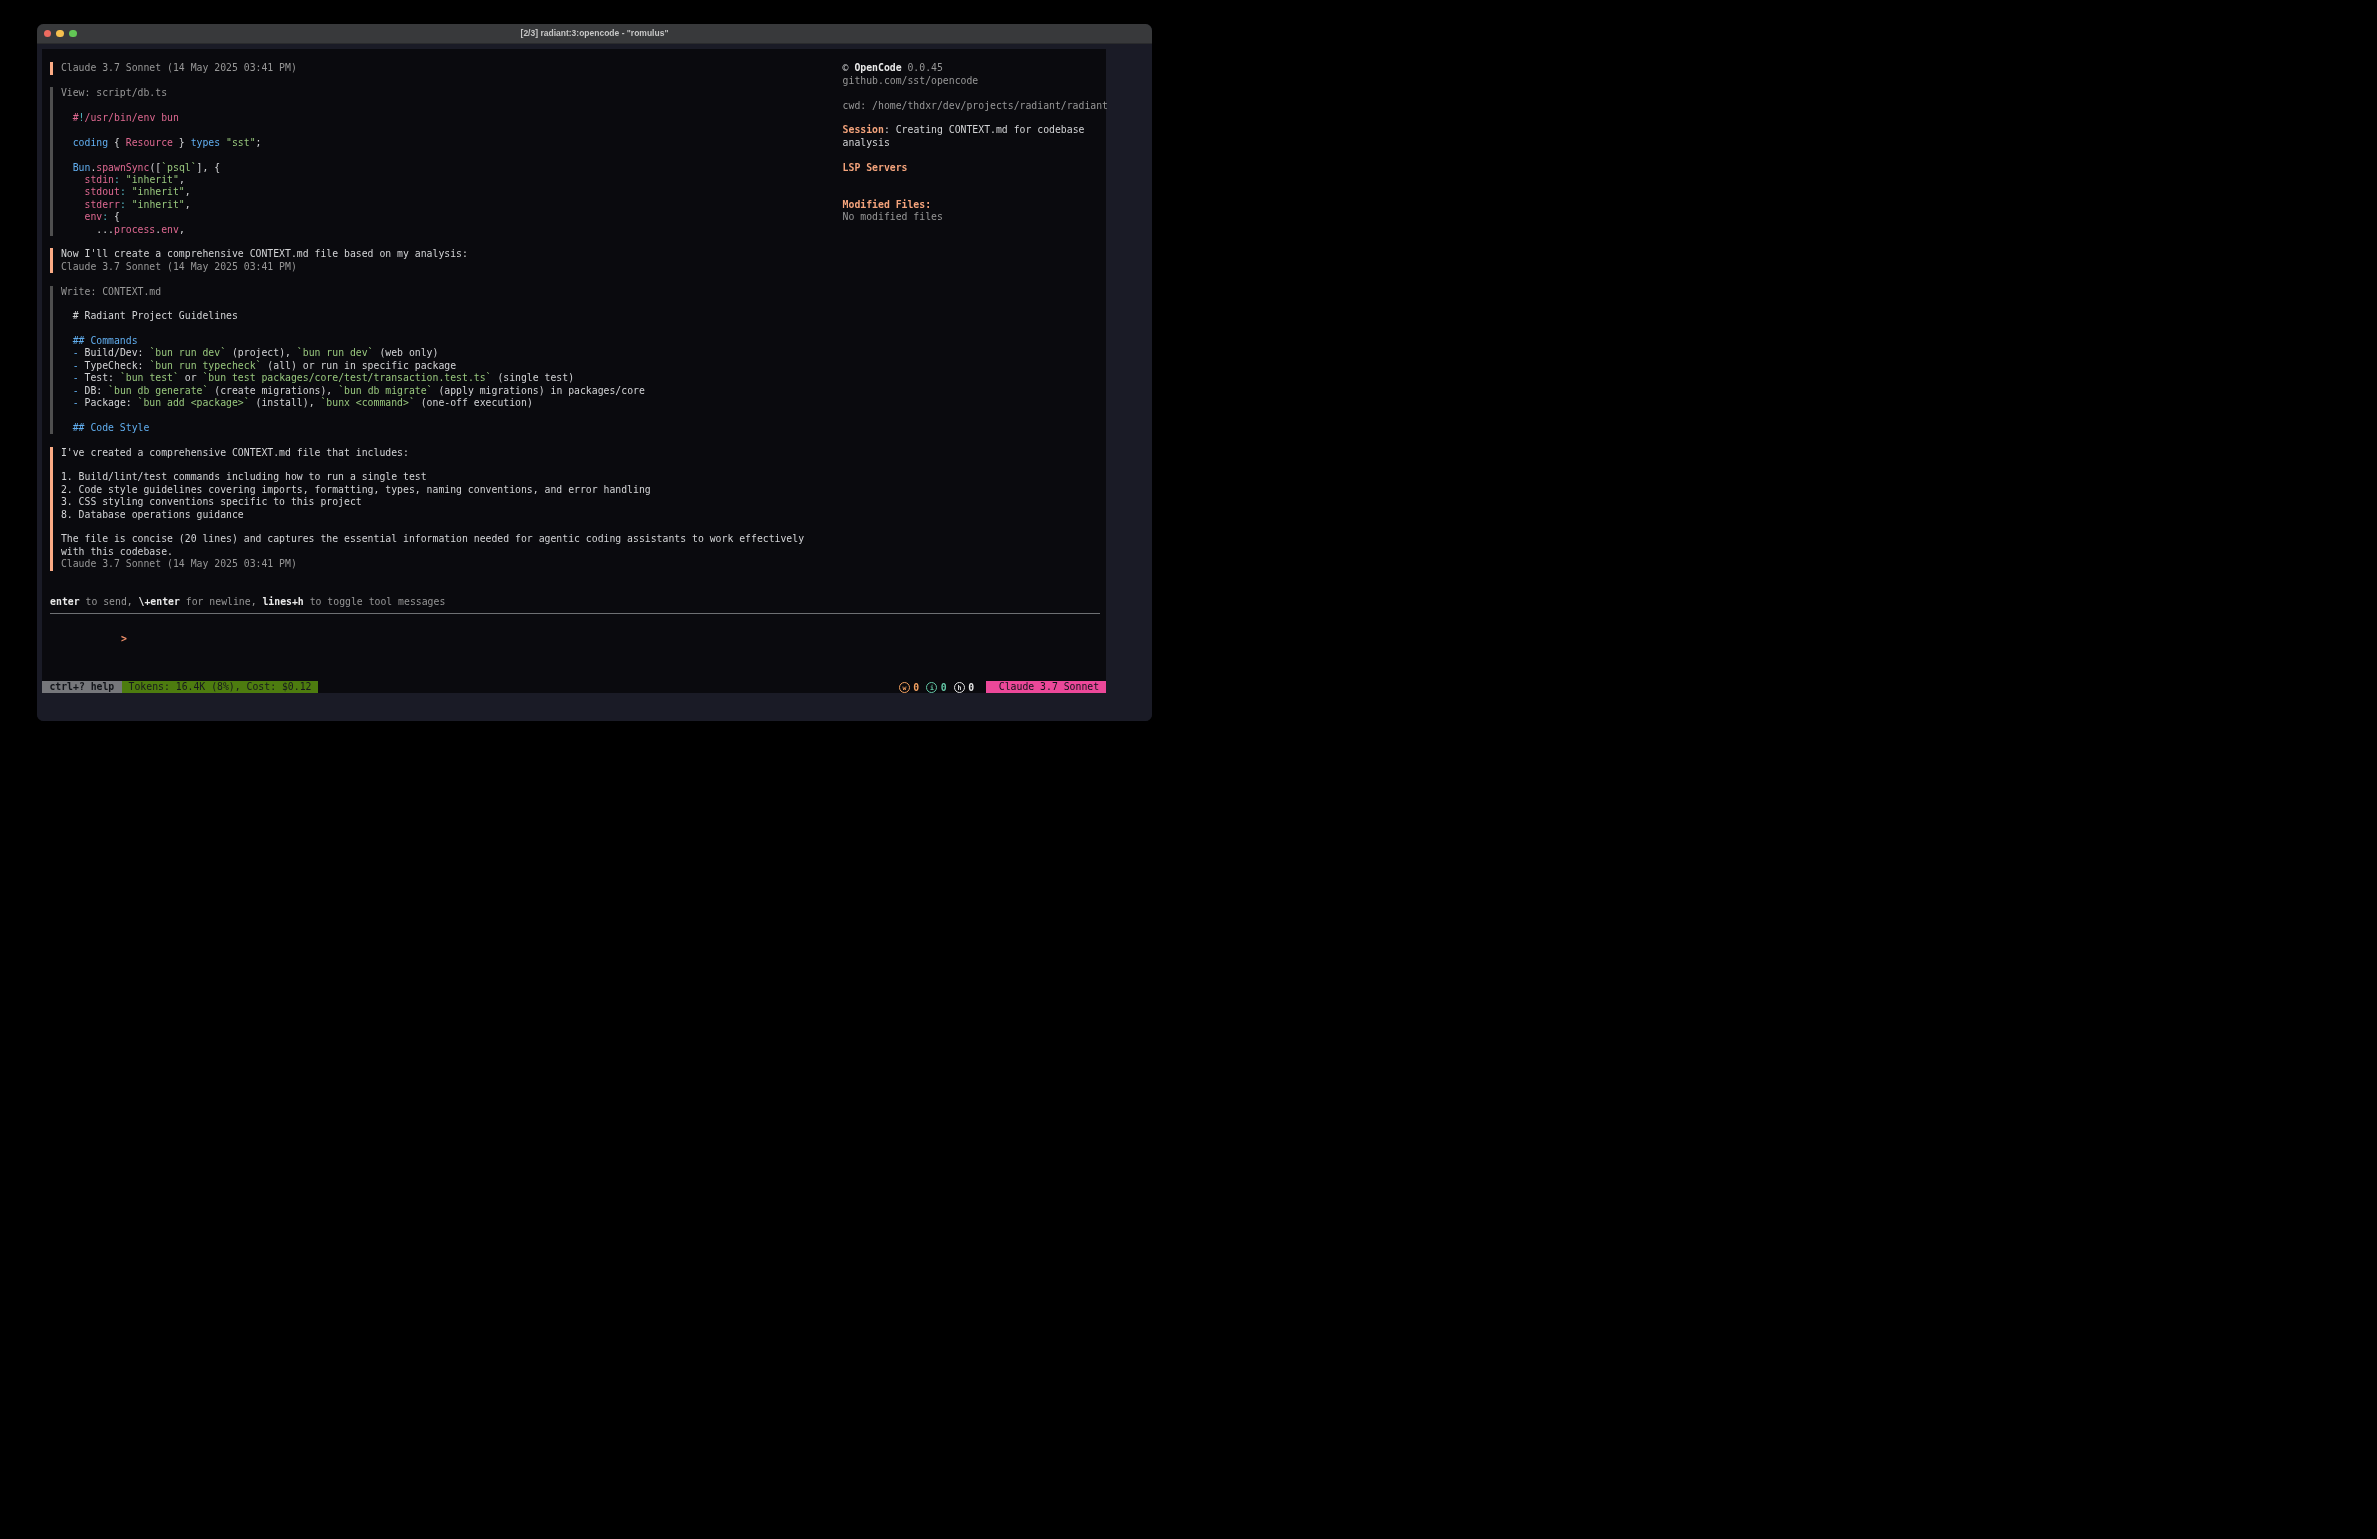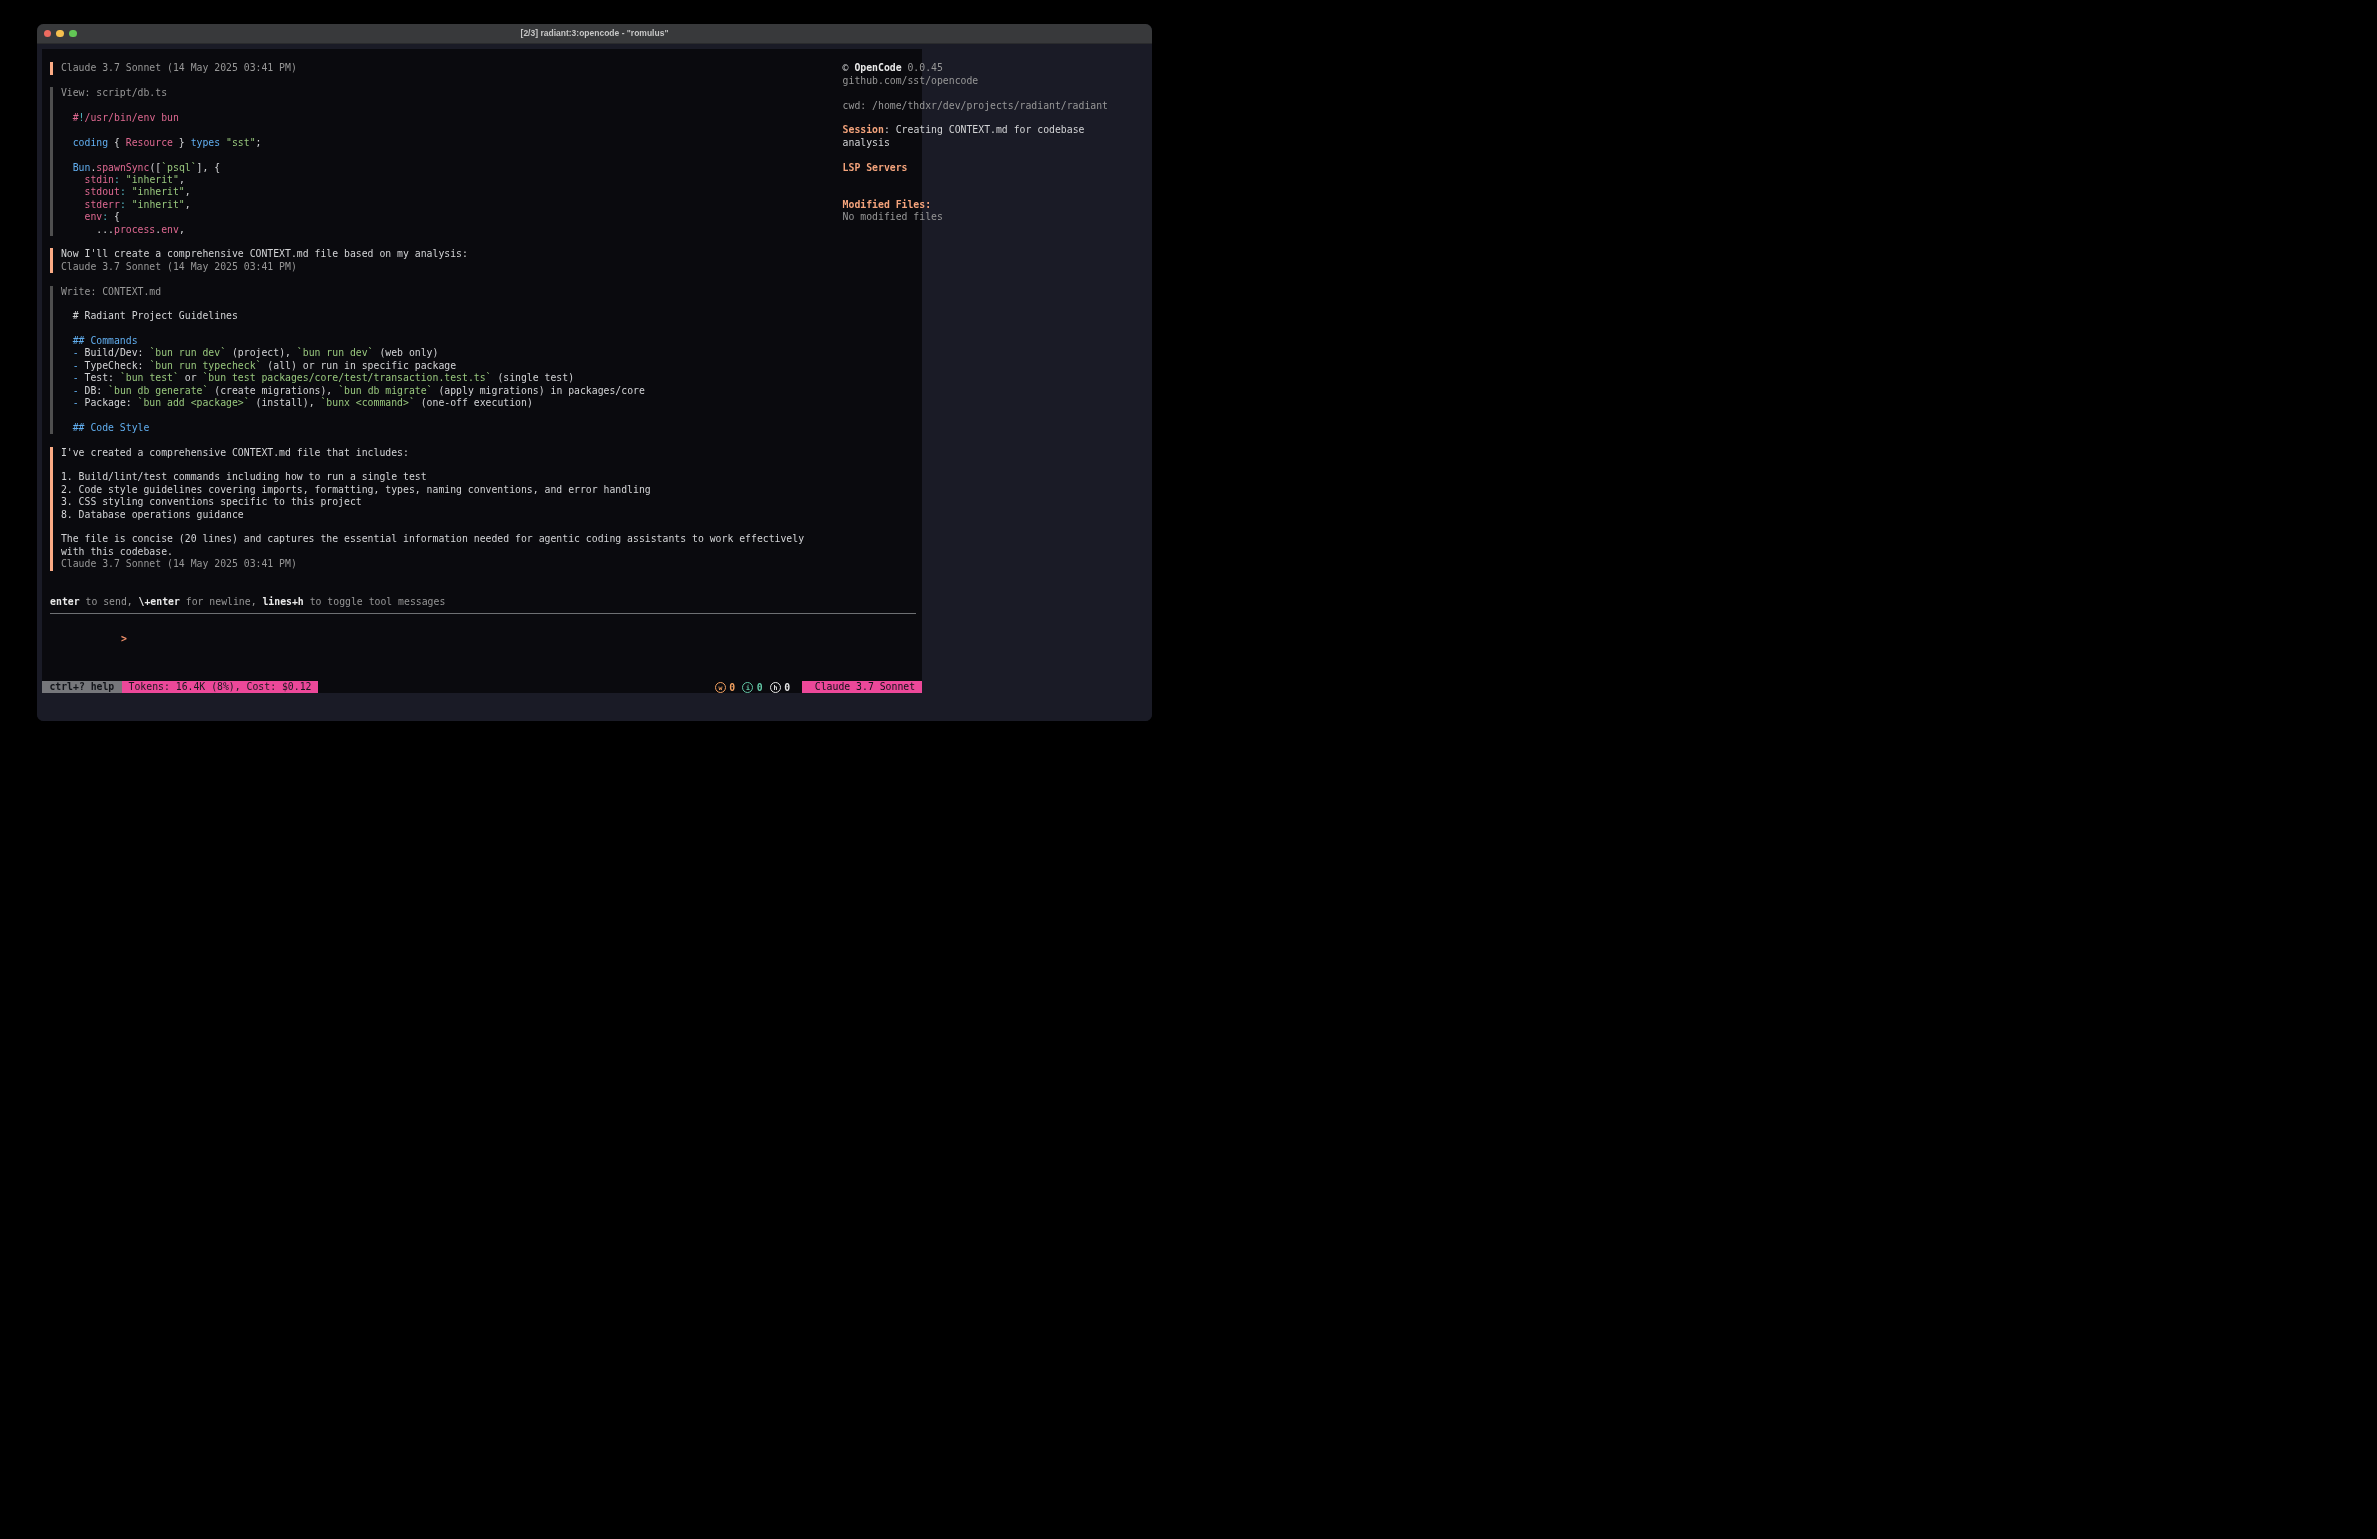--- a/index.html
+++ b/index.html
@@ -12,21 +12,21 @@
   .titlebar{position:relative;height:19px;background:#38393b;border-bottom:0.7px solid #2a2b2d;}
   .traffic{position:absolute;left:6.5px;top:0;height:19px;display:flex;align-items:center;gap:5.2px;}
   .tl{width:7.8px;height:7.8px;border-radius:50%;display:inline-block;}
   .tl.red{background:#ed6b60;}
   .tl.yellow{background:#f5c04f;}
   .tl.green{background:#62c655;}
   .title{position:absolute;left:0;right:0;top:0;height:19px;line-height:19px;text-align:center;
          color:#c7c7c7;font-family:"Liberation Sans",sans-serif;font-size:8.5px;font-weight:bold;}
   
   .term{position:absolute;top:19.6px;left:0;right:0;bottom:0;background:#1a1b26;}
-  .tui{position:absolute;left:4.6px;top:5.9px;width:880px;height:644px;background:#0a0a0e;
+  .tui{position:absolute;left:4.6px;top:5.9px;width:1064px;height:644px;background:#0a0a0e;
        font-size:9.8px;line-height:12.4px;}
   .tline{height:12.4px;line-height:12.4px;white-space:pre;}
   
   .s-w{color:#d3d4d6;}
   .s-g{color:#979797;}
   .s-b{color:#61aeef;}
   .s-p{color:#de6890;}
   .s-gr{color:#98c77d;}
   .s-cy{color:#56b6c2;}
   .s-wb{color:#eaeaea;font-weight:bold;}
@@ -40,21 +40,21 @@
   .help-line{margin:25px 0 0 8.5px;}
   .divider{height:1.3px;background:#6e7073;margin:5.2px 5.2px 0 8.5px;}
   .prompt-row{margin:5.9px 0 0 8.5px;}
   .prompt-char{color:#f0906a;font-weight:bold;}
   
   .sidebar{position:absolute;left:801px;top:13px;}
   
   .status-row{position:absolute;left:0;right:0;bottom:0;height:12.4px;display:flex;align-items:stretch;}
   .chip{height:12.4px;line-height:12.4px;white-space:pre;text-align:center;}
   .chip-help{background:#76777b;color:#111318;font-weight:bold;padding:0 7.8px;}
-  .chip-tokens{background:#ec4899;color:#17181d;padding:0 6.5px;}
+  .chip-tokens{background:#4d7c0f;color:#17181d;padding:0 6.5px;}
   .status-right{margin-left:auto;display:flex;align-items:center;}
   .badge{display:inline-flex;align-items:center;margin-right:7.2px;font-weight:bold;}
   .badge .circ{width:9px;height:9px;border:1px solid currentColor;border-radius:50%;
                display:inline-flex;align-items:center;justify-content:center;
                font-size:6.5px;line-height:1;margin-right:3.3px;}
   .badge-orange{color:#f2a060;}
   .badge-teal{color:#63c7a6;}
   .badge-white{color:#e4e4e4;}
   .chip-model{background:#ec4899;color:#0d1117;padding:0 6.5px 0 12.4px;margin-left:5.2px;}
   

